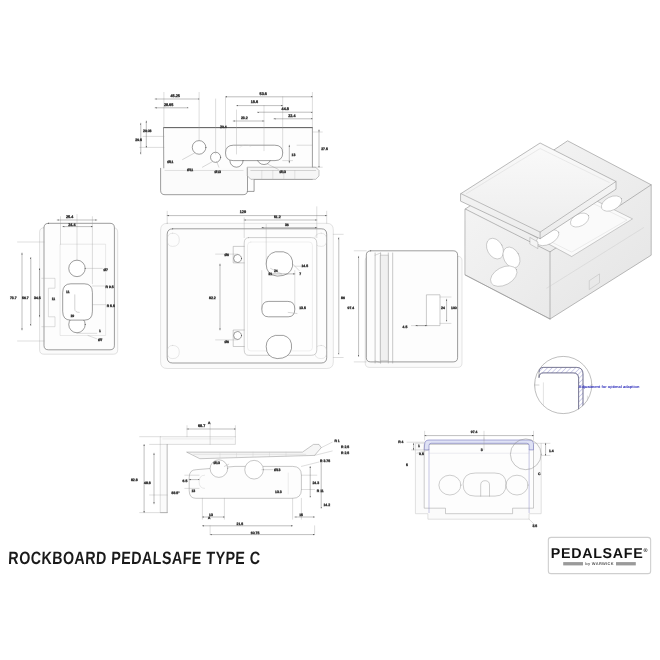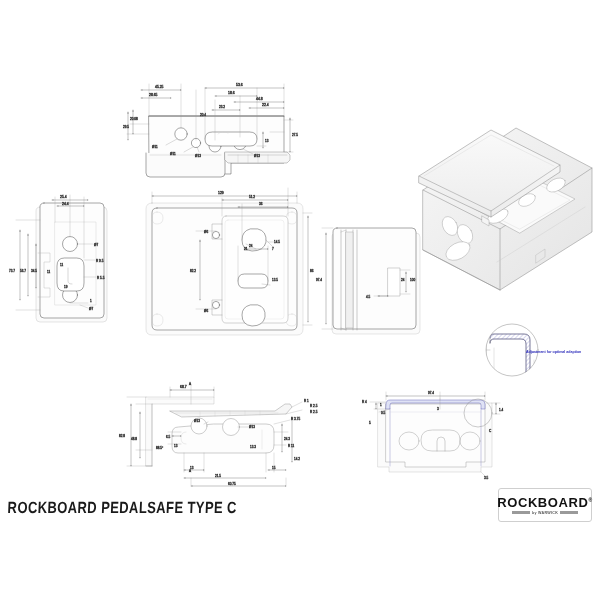--- a/index.html
+++ b/index.html
@@ -438,21 +438,21 @@
 
     </g>
 
     <text class="notetxt" x="526" y="353">Adjustment for optimal adaption</text>
   </svg>
 
   <div class="title">ROCKBOARD PEDALSAFE TYPE C</div>
 
   <div class="logo">
     <div class="logo-main">
-      <span>ROCKBOARD</span><span class="logo-reg">®</span>
+      <span>PEDALSAFE</span><span class="logo-reg">®</span>
     </div>
     <div class="logo-sub">
       <span class="logo-bar"></span>
       <span class="logo-by">by WARWICK</span>
       <span class="logo-bar"></span>
     </div>
   </div>
 
 </div>
 

